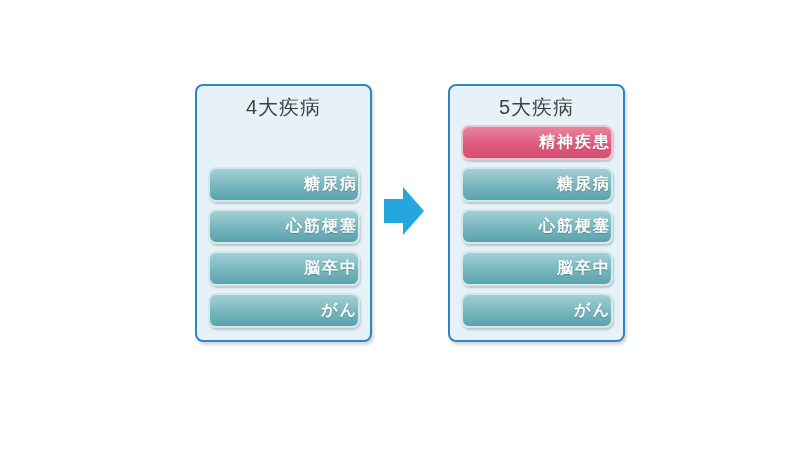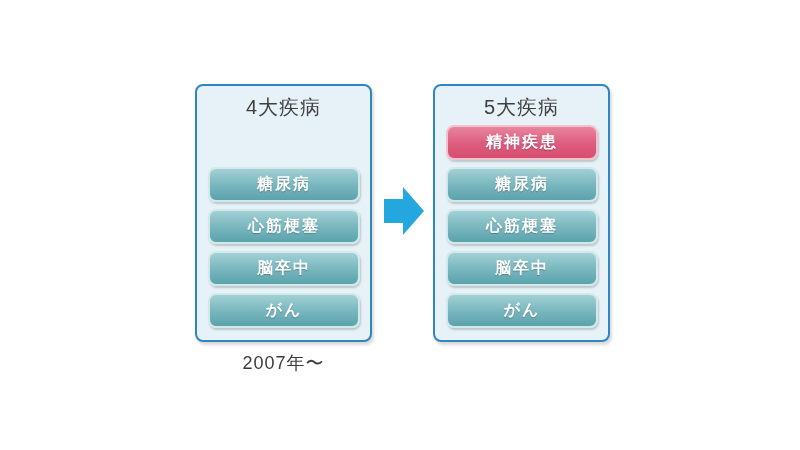--- a/index.html
+++ b/index.html
@@ -14,33 +14,33 @@
   .panel {
     position: absolute;
     top: 84px;
     width: 177px; height: 258px;
     background: #e6f1f8;
     border: 2px solid #2e86c1;
     border-radius: 8px;
     box-shadow: 2px 3px 3px rgba(0,0,0,0.15);
   }
   .panel-left  { left: 195px; }
-  .panel-right { left: 433px; }
+  .panel-right { left: 448px; }
   .panel-title {
     margin-top: 8px;
     text-align: center;
     font-size: 20px;
     color: #3f3f3f;
     letter-spacing: 1px;
   }
   .pill {
     position: absolute;
     left: 11px; width: 152px; height: 35px;
     border-radius: 8px;
-    display: flex; align-items: center; justify-content: center;
+    display: flex; align-items: center; justify-content: flex-end;
     color: #ffffff;
     font-size: 16px;
     font-weight: bold;
     letter-spacing: 2px;
     text-shadow: 0 1px 1px rgba(0,0,0,0.25);
     box-shadow: 1px 2px 2px rgba(0,0,0,0.18);
   }
   .pill.teal {
     border: 2px solid #d2e9ea;
     background: linear-gradient(180deg, #a2d1d5 0%, #7cb8c0 48%, #5aa3ad 100%);
@@ -103,15 +103,14 @@
       <span>心筋梗塞</span>
     </div>
     <div class="pill teal" style="top:165px">
       <span>脳卒中</span>
     </div>
     <div class="pill teal" style="top:207px">
       <span>がん</span>
     </div>
   </div>
 
-  <div class="caption caption-left">2007年〜</div>
 
 </div>
 
 </body></html>

